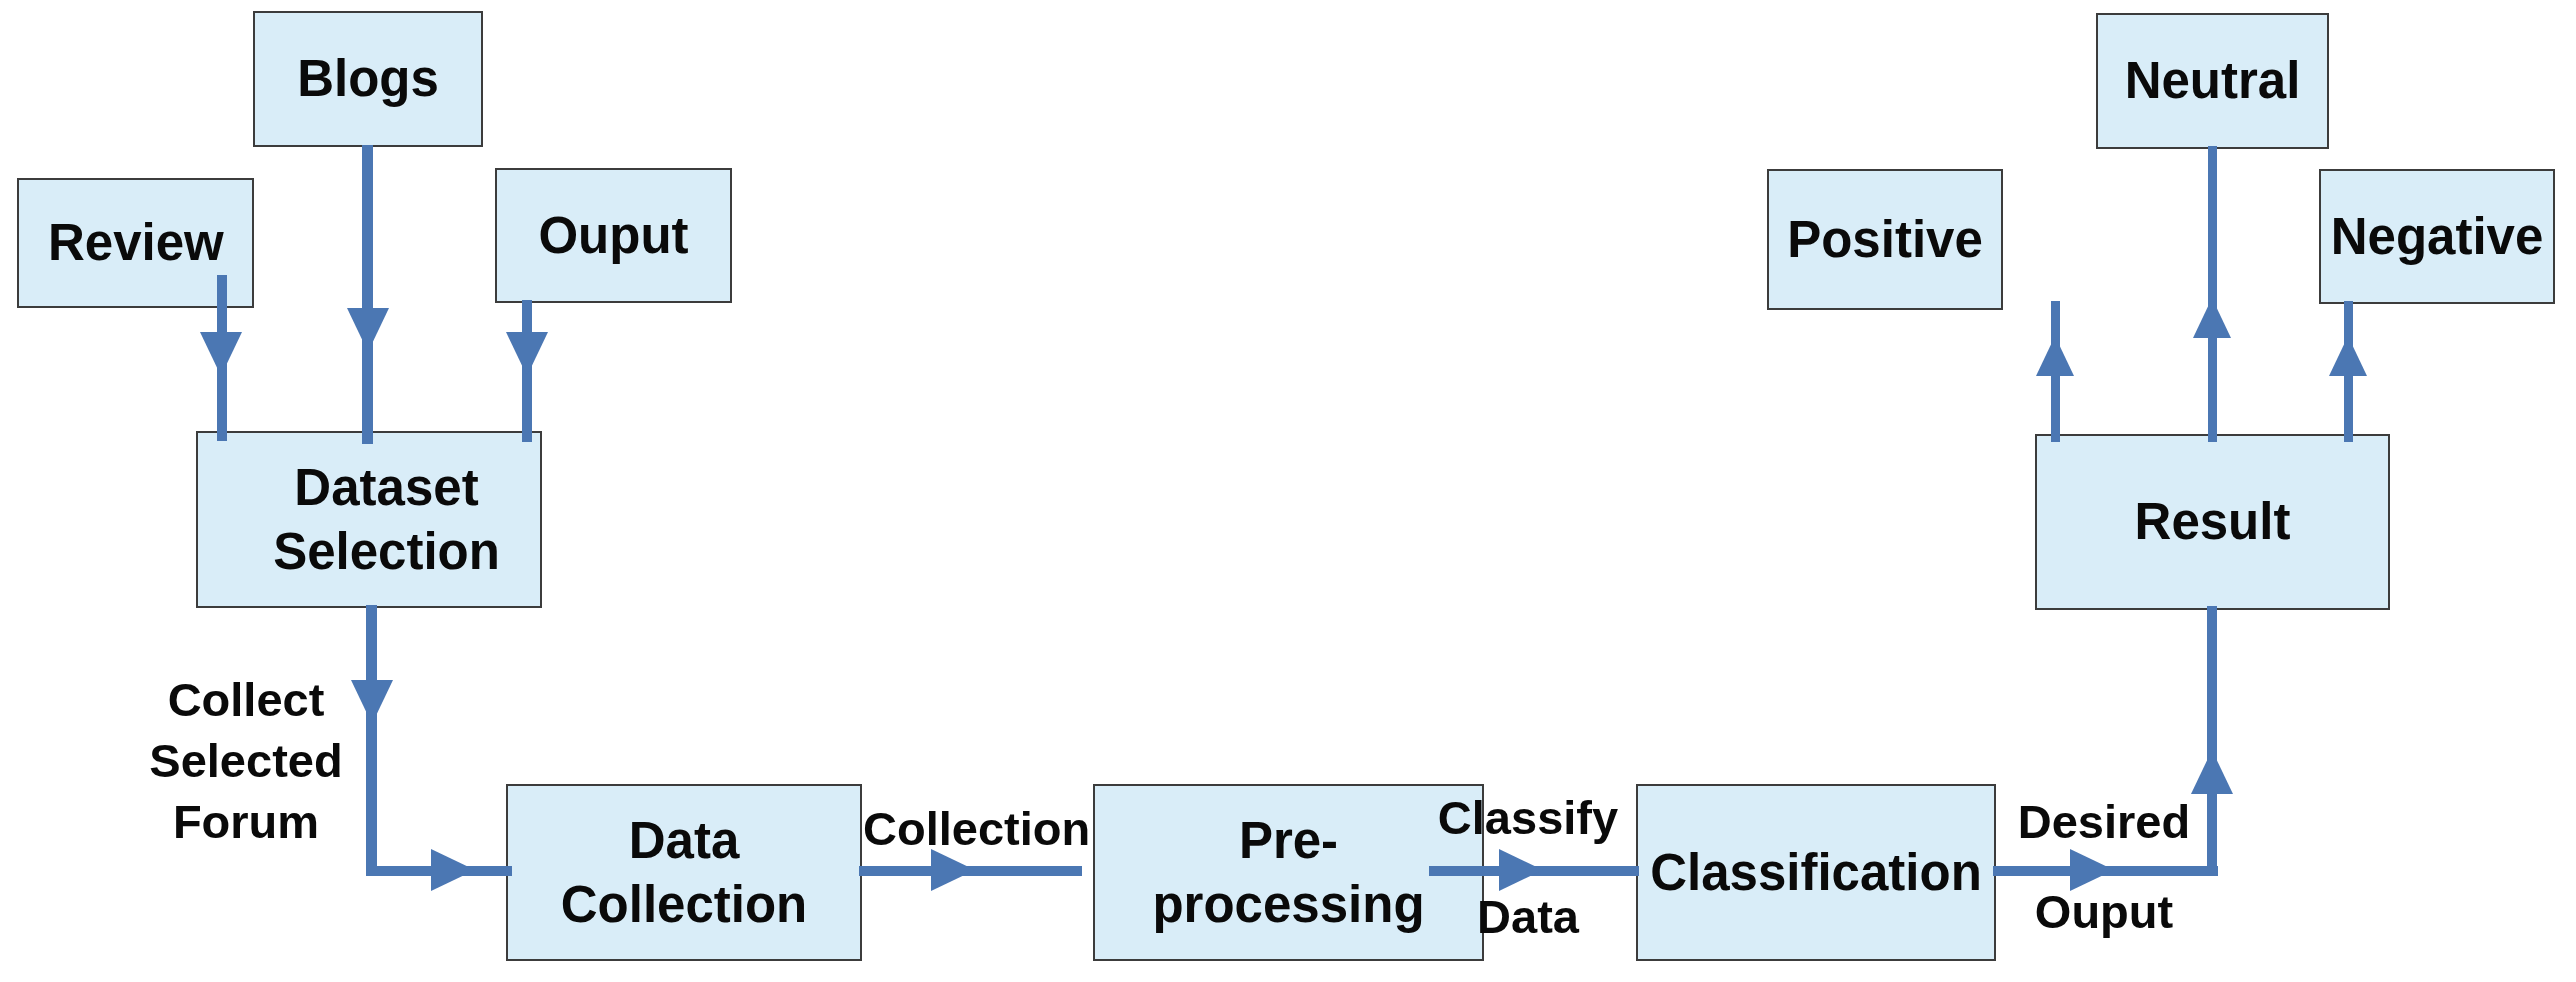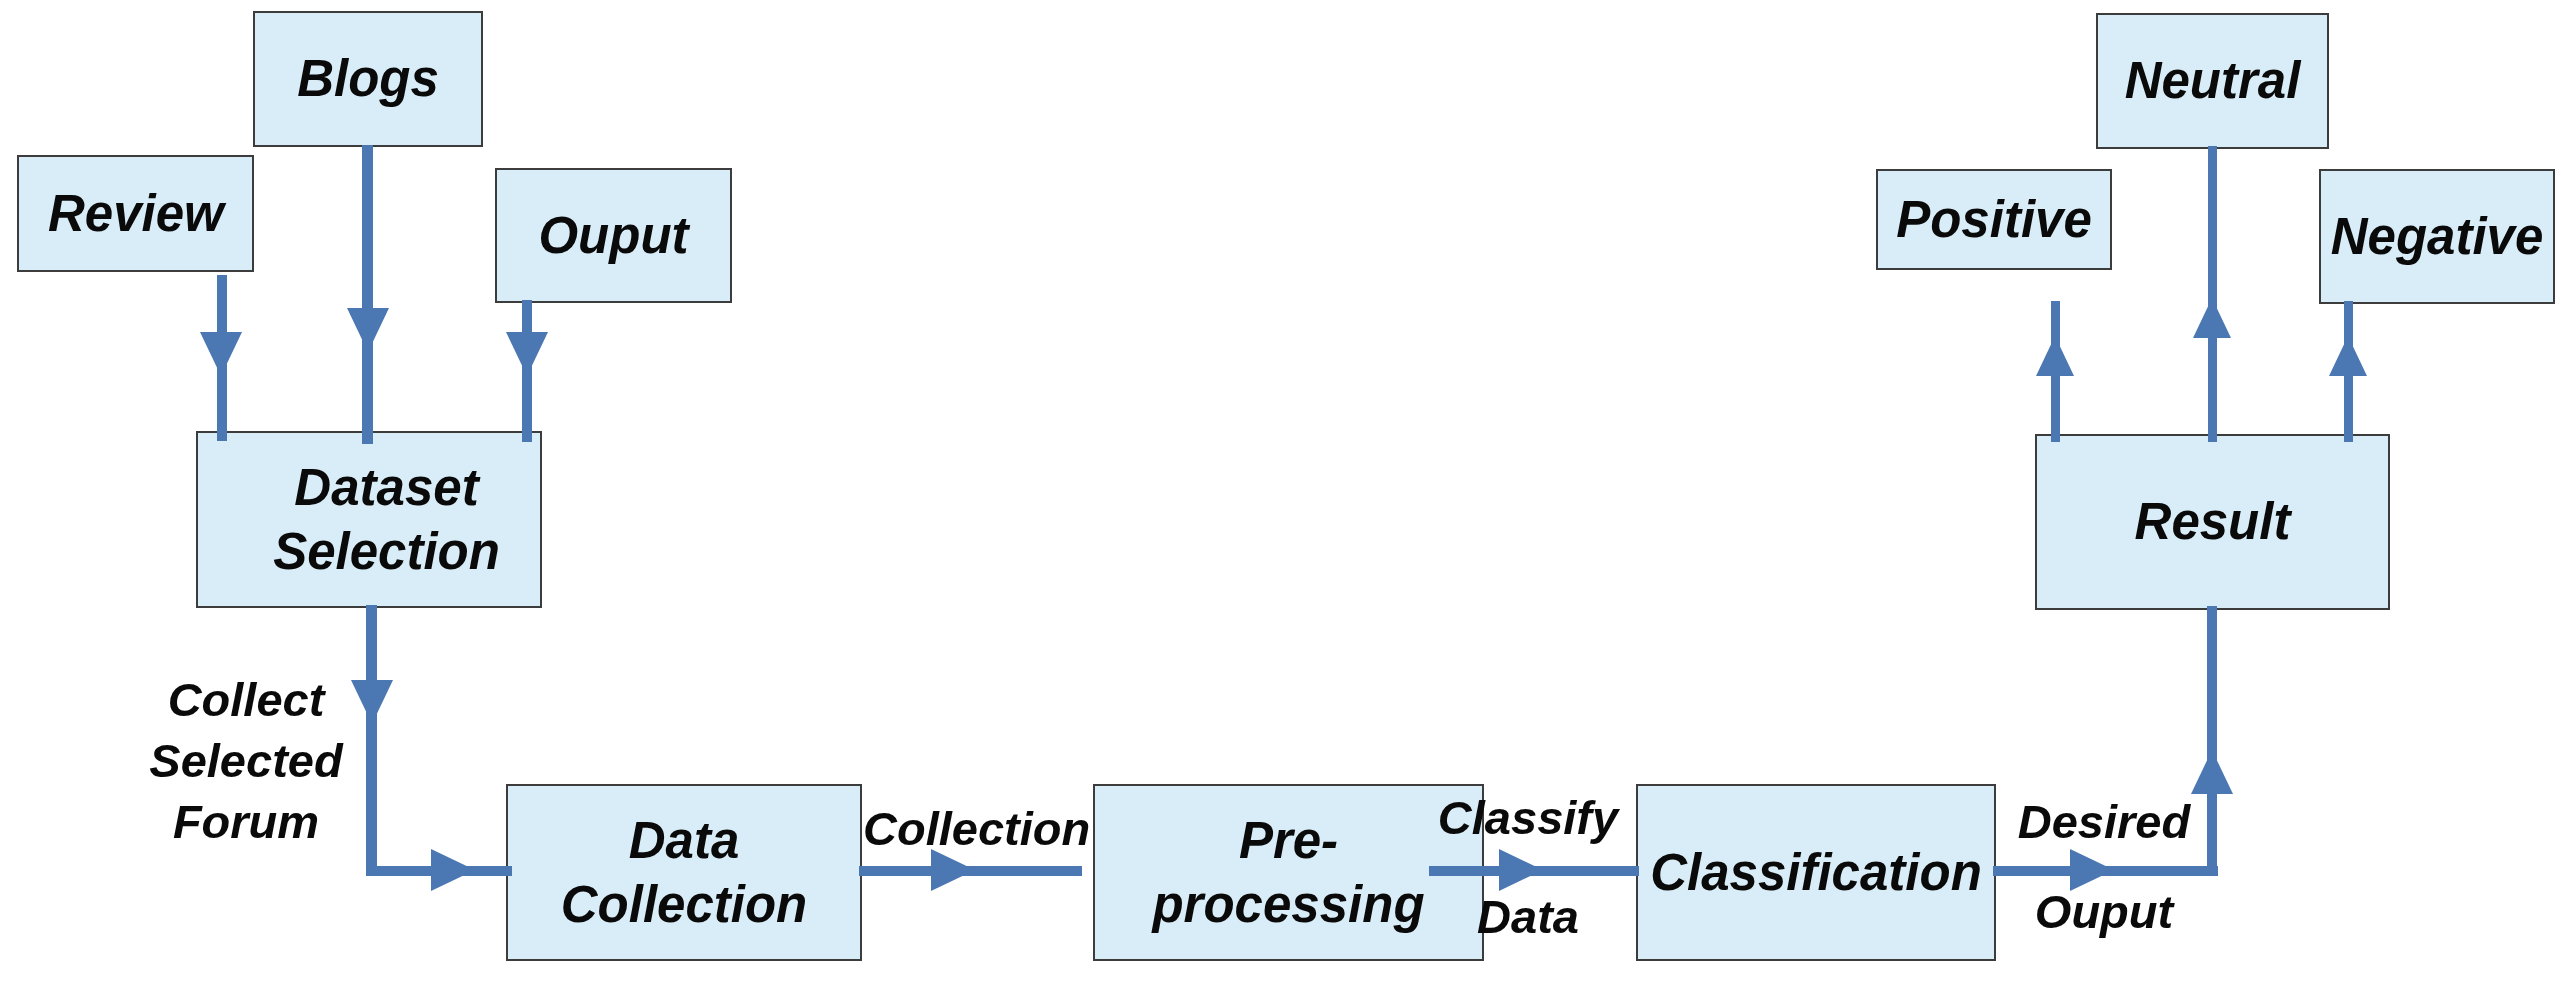--- a/index.html
+++ b/index.html
@@ -7,21 +7,20 @@
     padding: 0;
     background: #ffffff;
   }
   .stage {
     position: relative;
     width: 2576px;
     height: 982px;
     background: var(--background, #ffffff);
     font-family: "Liberation Sans", sans-serif;
     overflow: hidden;
-    font-style: italic;
   }
   .node {
     position: absolute;
     box-sizing: border-box;
     background: var(--node-fill, #d9edf8);
     border: 2.4px solid var(--node-border, #3c3c3c);
     display: flex;
     align-items: center;
     justify-content: center;
     text-align: center;
@@ -73,31 +72,31 @@
     white-space: pre-line;
     z-index: 4;
   }
 </style>
 </head>
 <body>
 
 <div class="stage">
 
   <div class="node" style="left:253px; top:11px; width:230px; height:136px;">Blogs</div>
-  <div class="node" style="left:17.4px; top:155px; width:237px; height:117px;">Review</div>
+  <div class="node" style="left:17.4px; top:178px; width:237px; height:130px;">Review</div>
   <div class="node" style="left:495px; top:168px; width:237px; height:135px;">Ouput</div>
   <div class="node" style="left:196px; top:431px; width:346px; height:177px;padding-left:35px;">Dataset
 Selection</div>
   <div class="node" style="left:506px; top:784px; width:356px; height:177px;">Data
 Collection</div>
   <div class="node" style="left:1093px; top:784px; width:391px; height:177px;">Pre-
 processing</div>
   <div class="node" style="left:1636px; top:784px; width:360px; height:177px;">Classification</div>
   <div class="node" style="left:2035px; top:434px; width:355px; height:176px;">Result</div>
-  <div class="node" style="left:1876px; top:169px; width:236px; height:101px;">Positive</div>
+  <div class="node" style="left:1767px; top:169px; width:236px; height:141px;">Positive</div>
   <div class="node" style="left:2096px; top:12.7px; width:233px; height:136px;">Neutral</div>
   <div class="node" style="left:2319px; top:169px; width:236px; height:135px;">Negative</div>
 
   <div class="line" style="left:362px; top:145px; width:11px; height:299px;"></div>
   <div class="line" style="left:217px; top:275px; width:9.5px; height:166px;"></div>
   <div class="line" style="left:522px; top:300px; width:9.5px; height:142px;"></div>
   <div class="line" style="left:366px; top:605px; width:11px; height:271px;"></div>
   <div class="line" style="left:366px; top:866px; width:146px; height:10.3px;"></div>
   <div class="line" style="left:859px; top:866px; width:223px; height:10.3px;"></div>
   <div class="line" style="left:1429px; top:866px; width:210px; height:10.3px;"></div>

